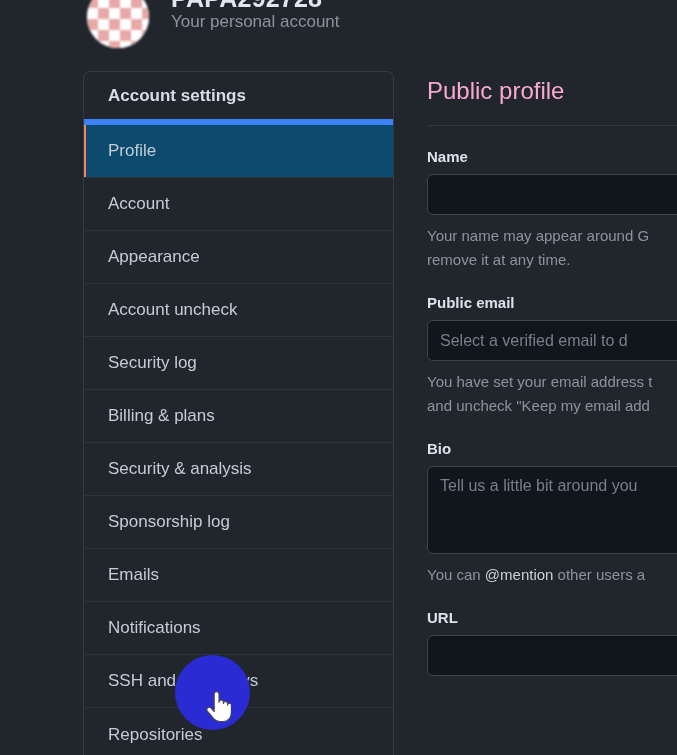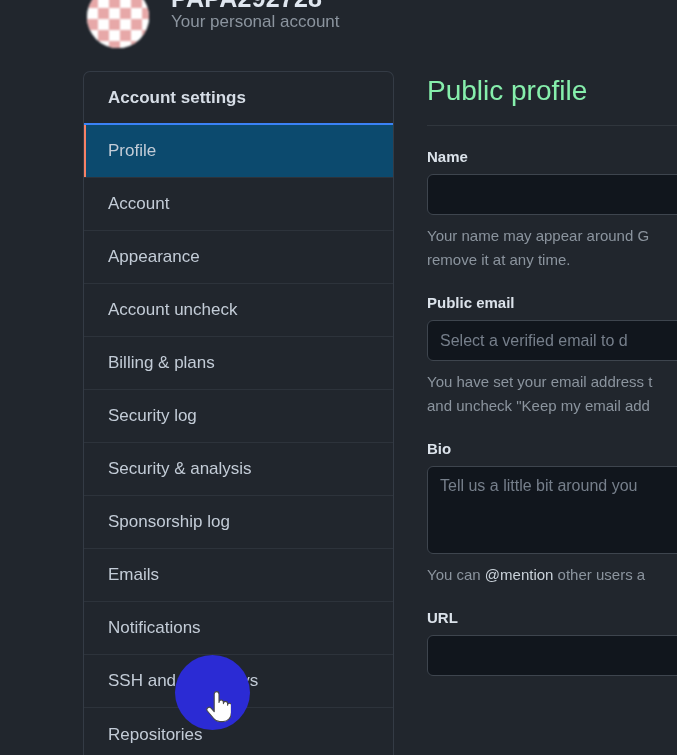--- a/index.html
+++ b/index.html
@@ -91,21 +91,21 @@
     font-size: 17px;
     color: #c3ccd7;
     border-bottom: 1px solid #2d333b;
     white-space: nowrap;
   }
   .nav-row:last-child { border-bottom: none; }
 
   .nav-row.header-row {
     font-weight: 700;
     color: #d6dde6;
-    border-bottom: 2px solid #3b82f6;
+    border-bottom: 6px solid #3b82f6;
   }
 
   .nav-row.selected {
     background: #0c4a6e;
   }
   .nav-row.selected::before {
     content: "";
     position: absolute;
     left: -1px; top: 0; bottom: 0;
     width: 3px;
@@ -116,23 +116,23 @@
   #main {
     position: absolute;
     left: 427px;
     top: 71px;
     width: 250px;
     height: 684px;
     overflow: hidden;
   }
 
   #main-title {
-    font-size: 28px;
+    font-size: 24px;
     font-weight: 400;
-    color: #86efac;
+    color: #f9a8d4;
     line-height: 40px;
     white-space: nowrap;
   }
 
   #main-divider {
     margin-top: 14px;
     height: 1px;
     background: #30363d;
     width: 250px;
   }
@@ -233,25 +233,25 @@
 
   <div class="nav-row">
     <span>Appearance</span>
   </div>
 
   <div class="nav-row">
     <span>Account uncheck</span>
   </div>
 
   <div class="nav-row">
+    <span>Security log</span>
+  </div>
+
+  <div class="nav-row">
     <span>Billing &amp; plans</span>
-  </div>
-
-  <div class="nav-row">
-    <span>Security log</span>
   </div>
 
   <div class="nav-row">
     <span>Security &amp; analysis</span>
   </div>
 
   <div class="nav-row">
     <span>Sponsorship log</span>
   </div>
 

